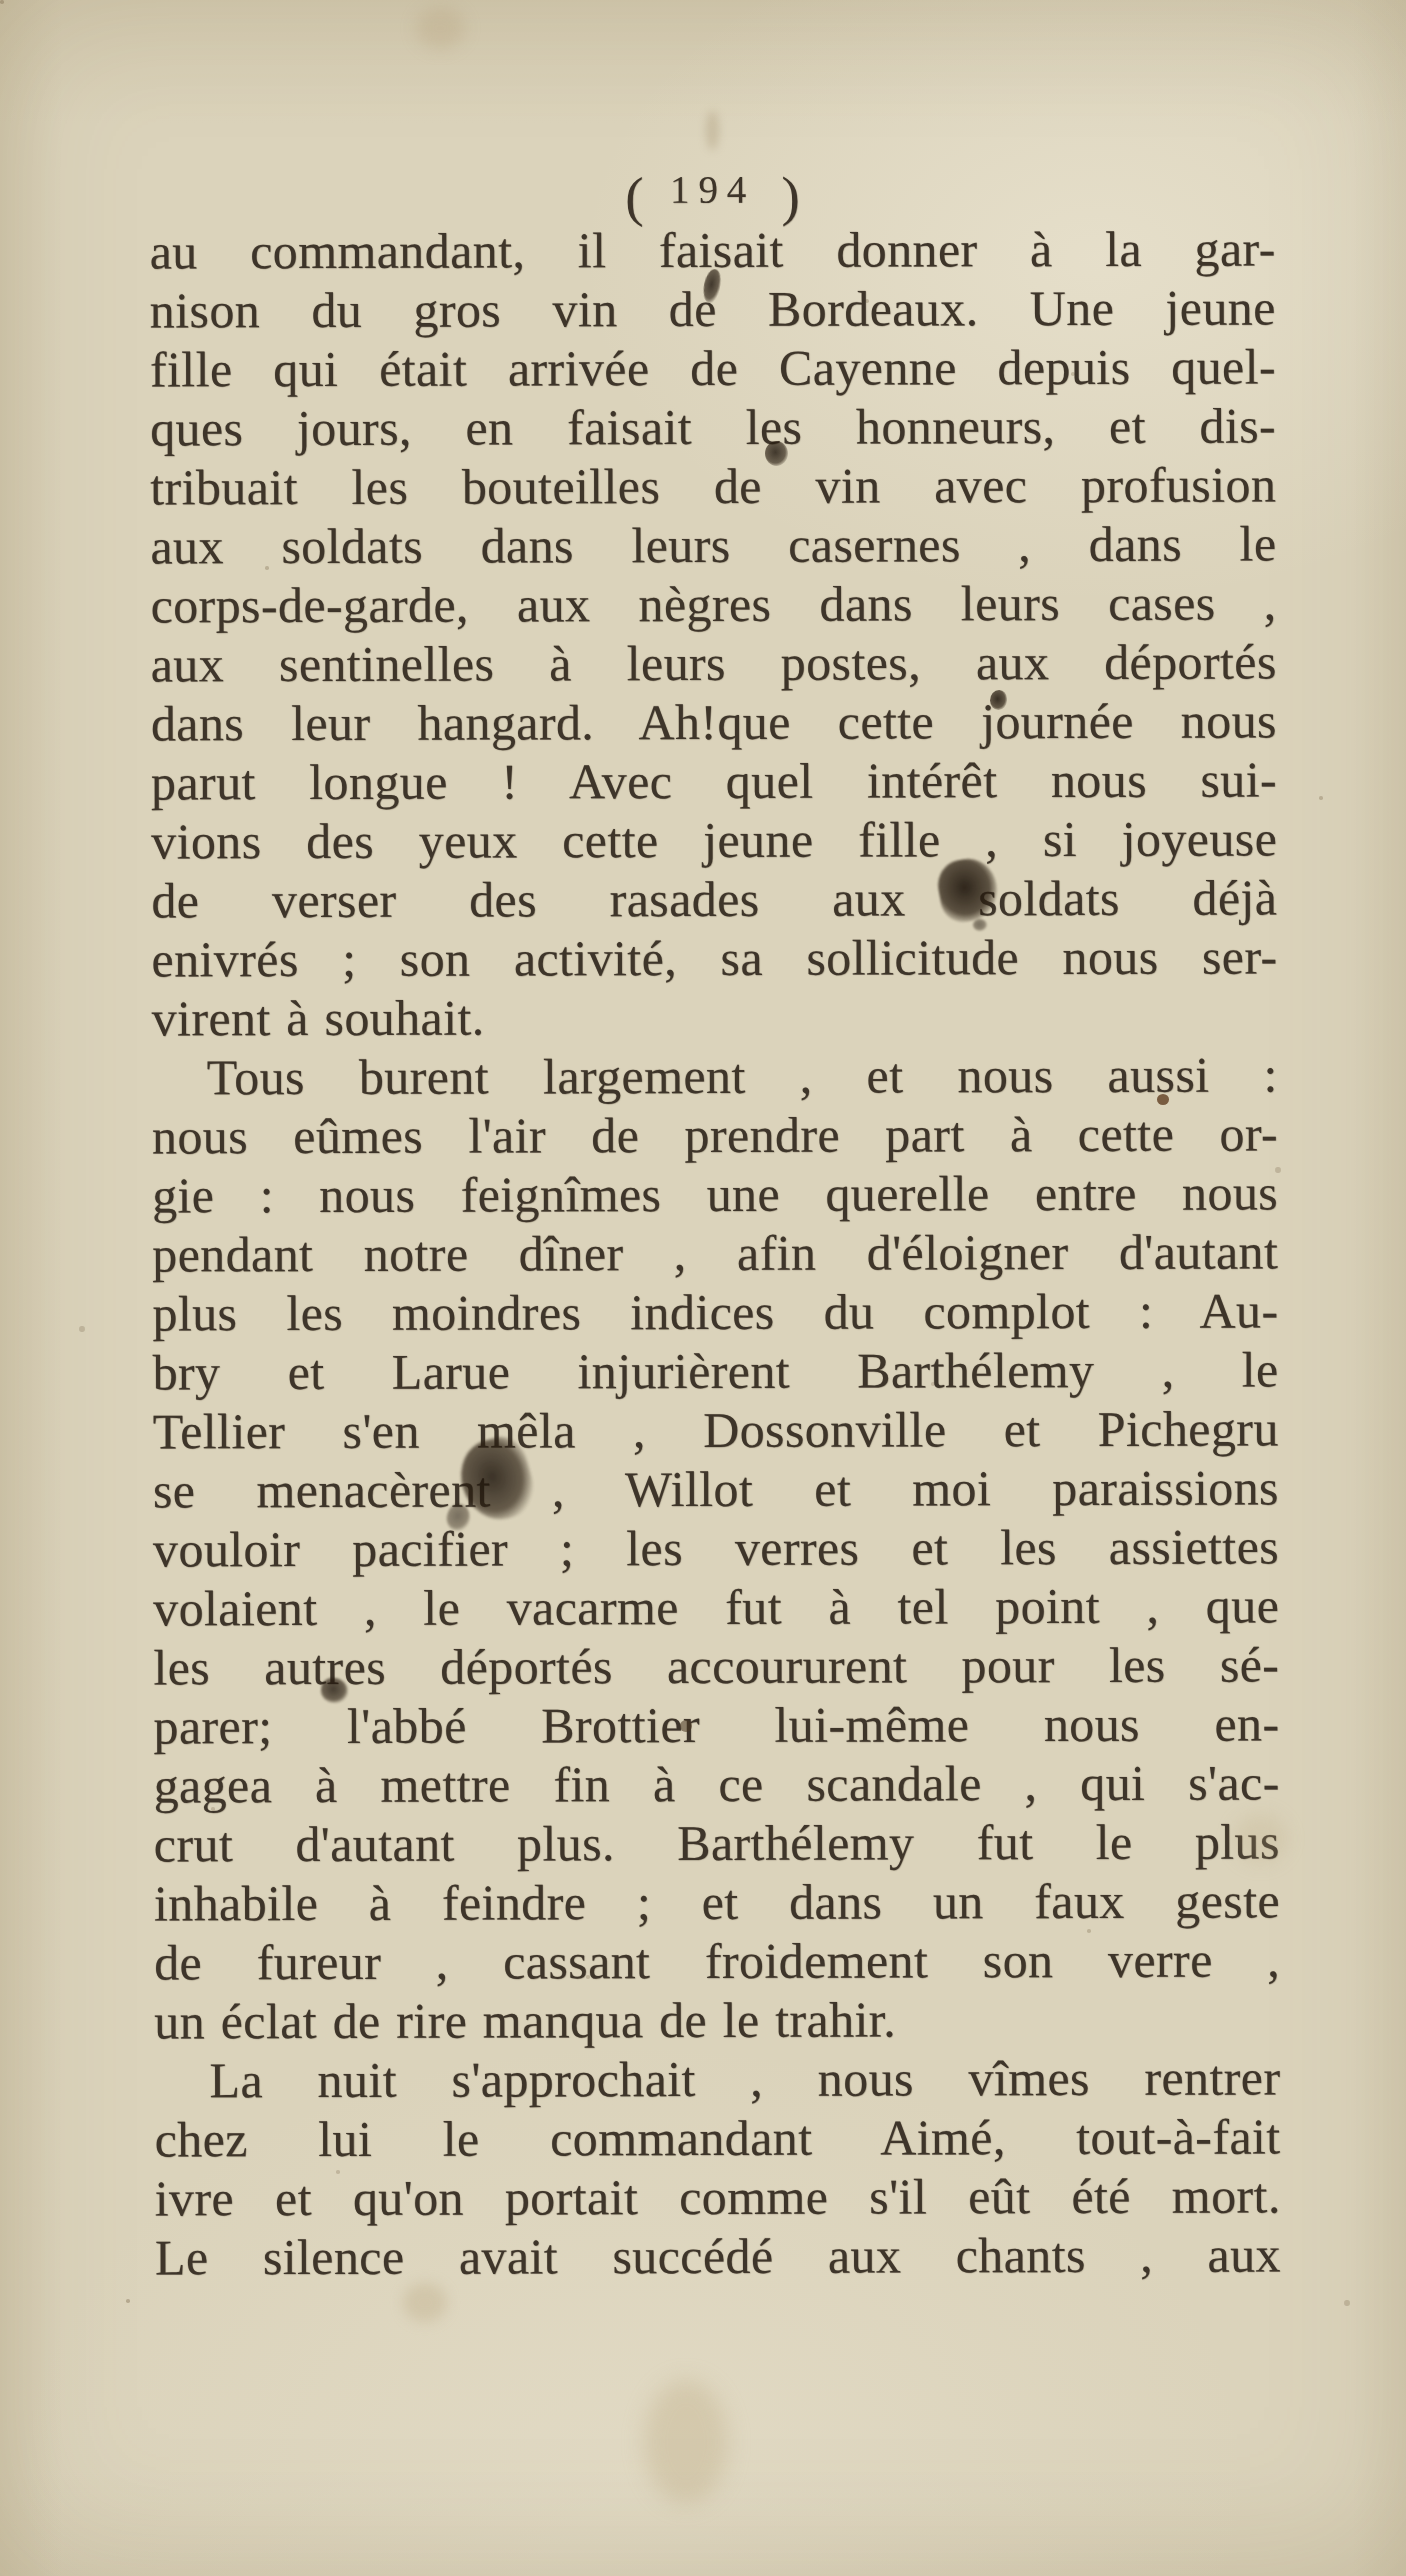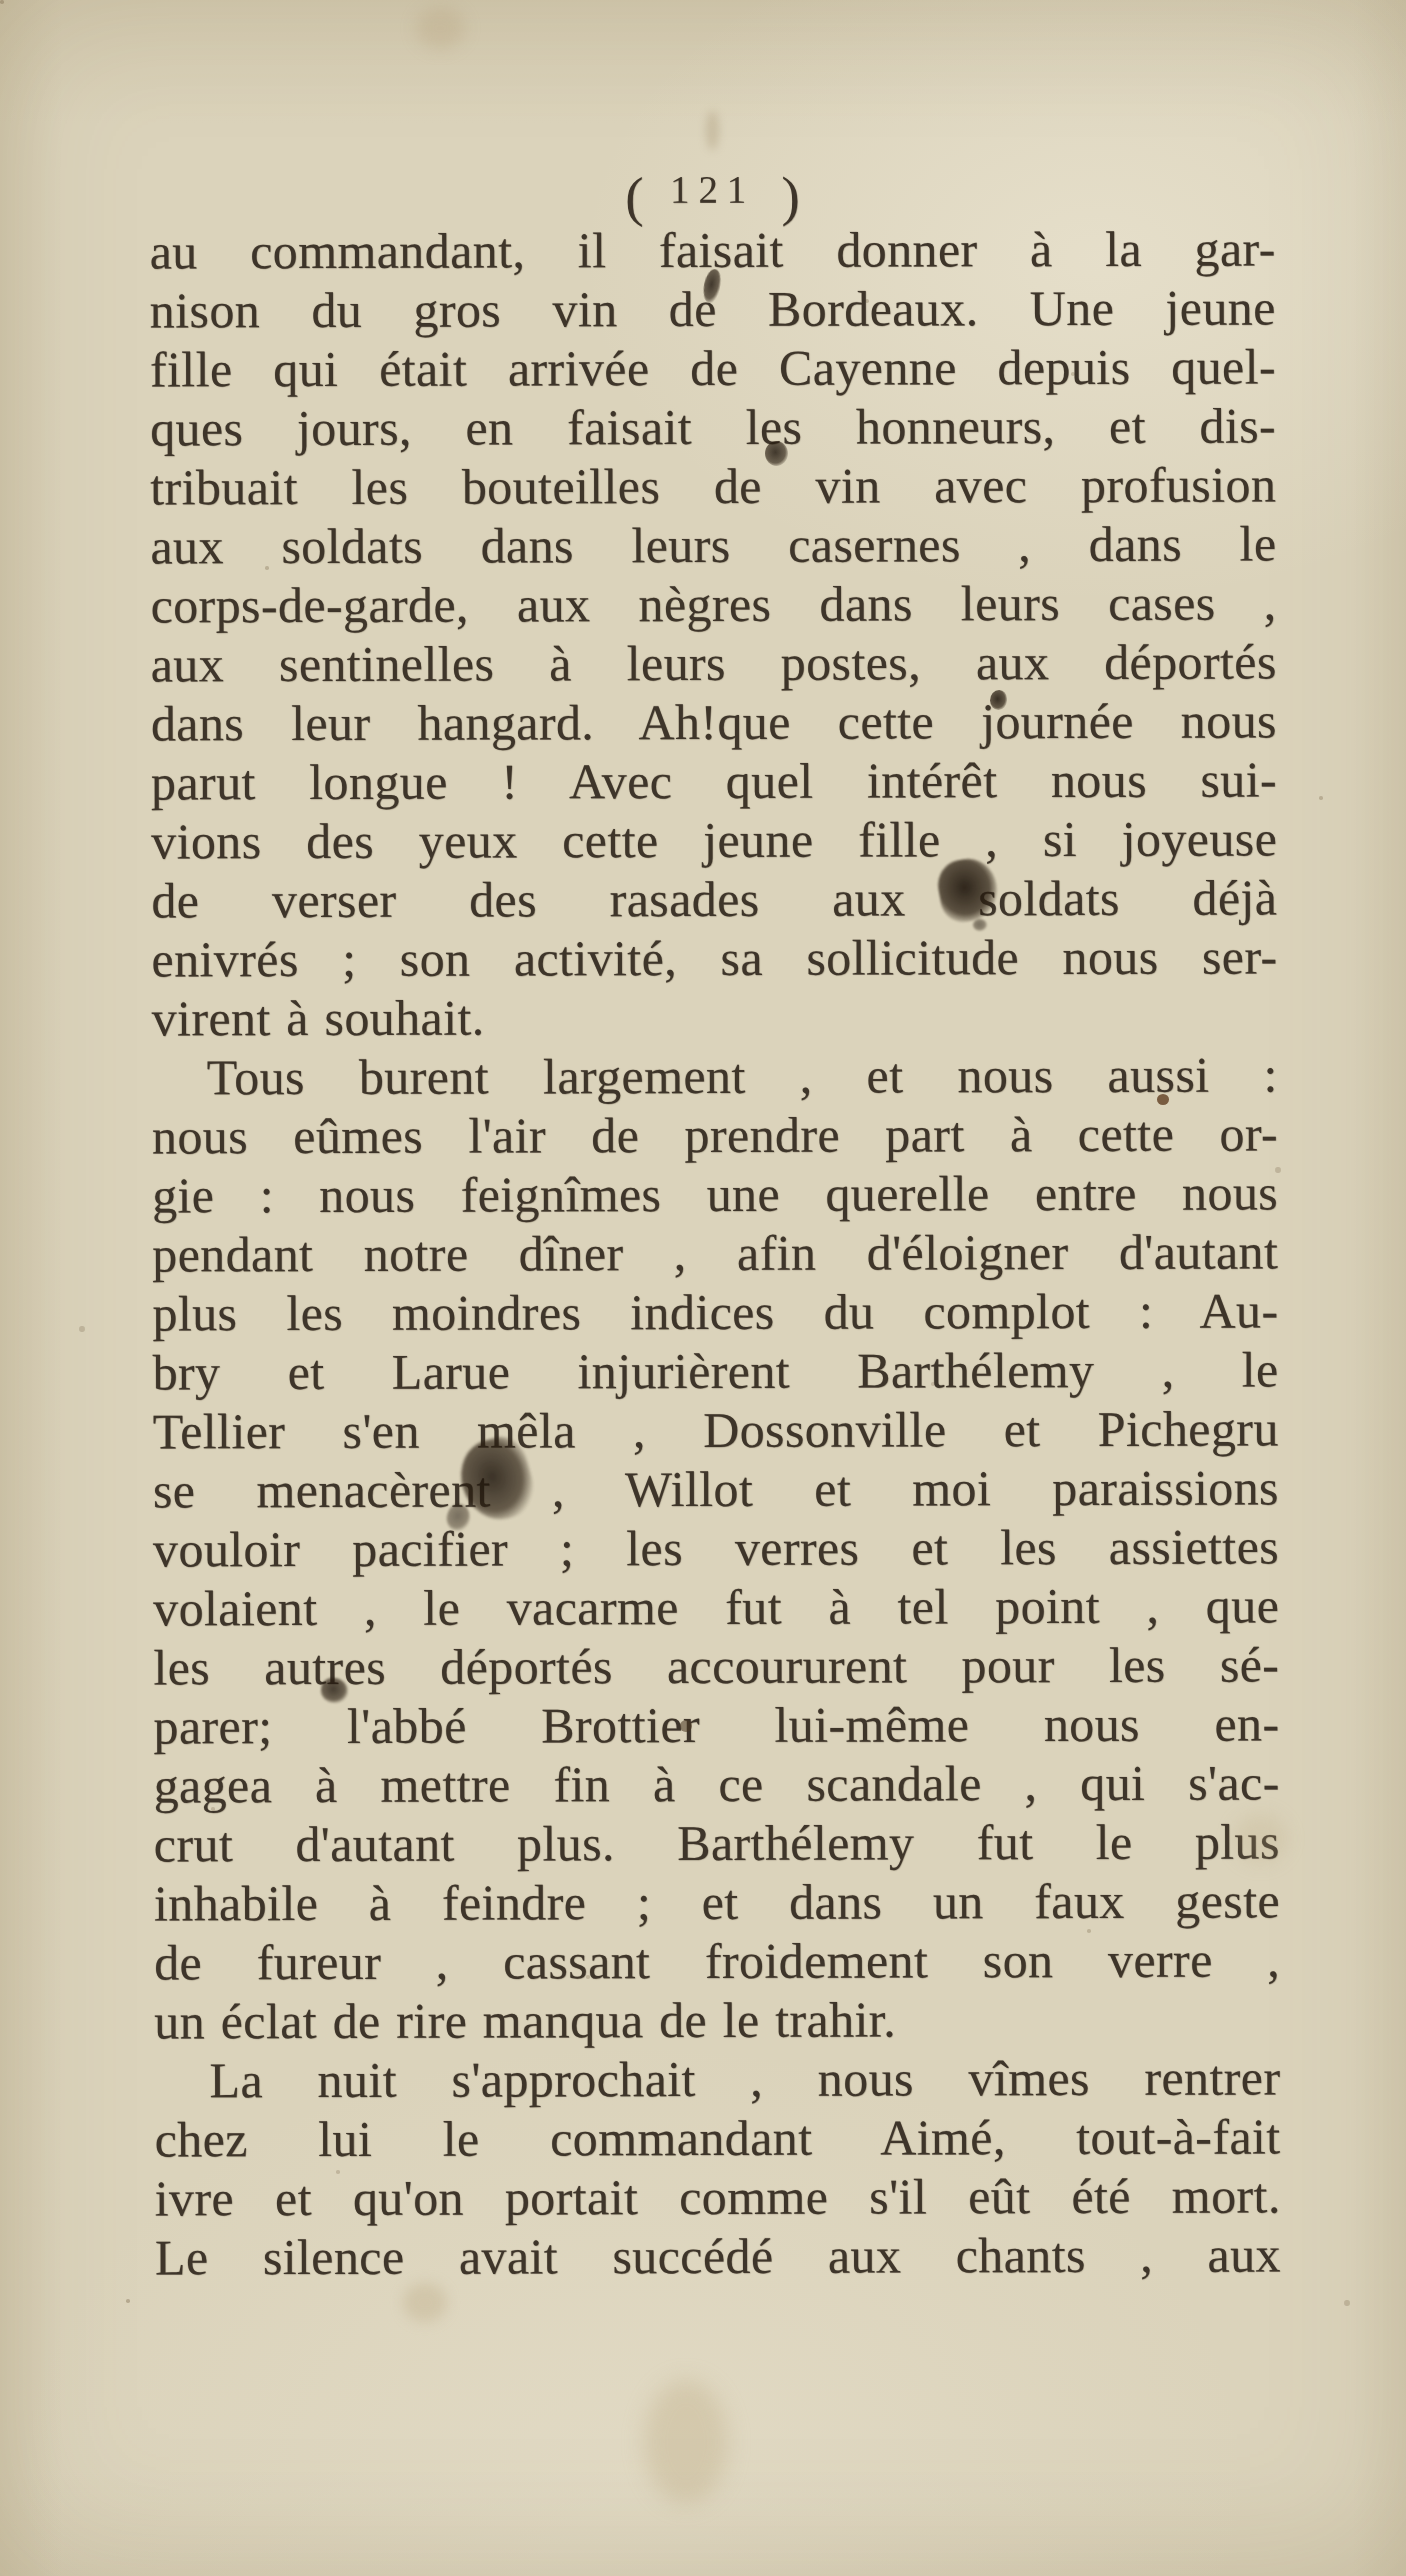--- a/index.html
+++ b/index.html
@@ -105,21 +105,21 @@
   }
 </style>
 </head>
 <body>
 
 <div class="page">
   <div class="specks"></div>
 
   <div class="content">
     <div class="page-header">
-      <span class="paren open">(</span><span class="page-num">121</span><span class="paren close">)</span>
+      <span class="paren open">(</span><span class="page-num">194</span><span class="paren close">)</span>
     </div>
 
     <div class="text-block">
       <div class="line">au commandant, il faisait donner à la gar-</div>
       <div class="line">nison du gros vin de Bordeaux. Une jeune</div>
       <div class="line">fille qui était arrivée de Cayenne depuis quel-</div>
       <div class="line">ques jours, en faisait les honneurs, et dis-</div>
       <div class="line">tribuait les bouteilles de vin avec profusion</div>
       <div class="line">aux soldats dans leurs casernes , dans le</div>
       <div class="line">corps-de-garde, aux nègres dans leurs cases ,</div>

